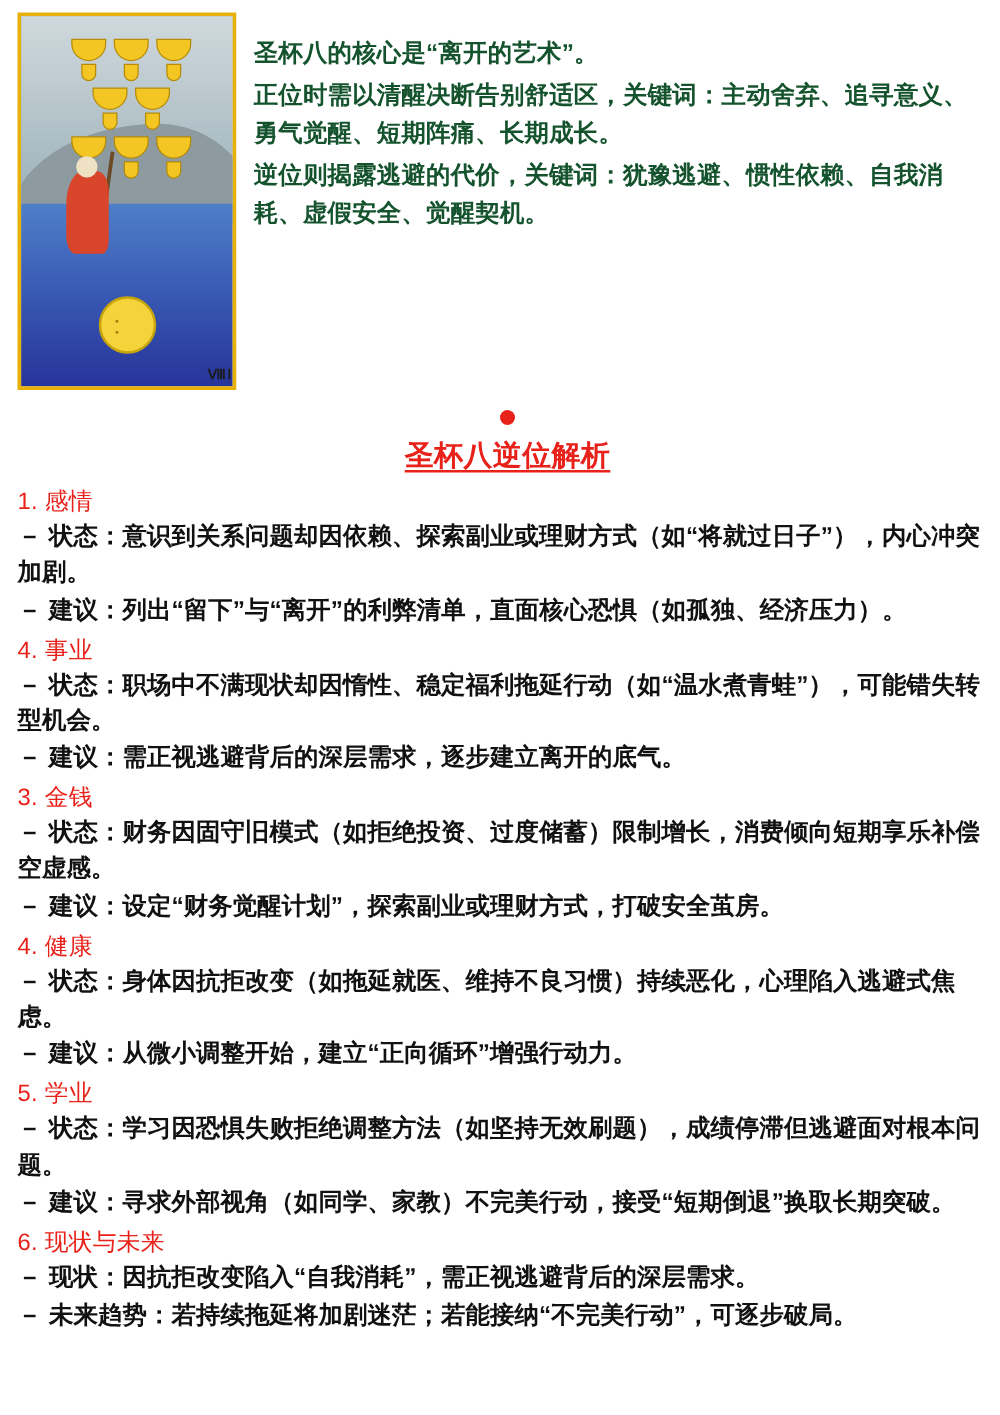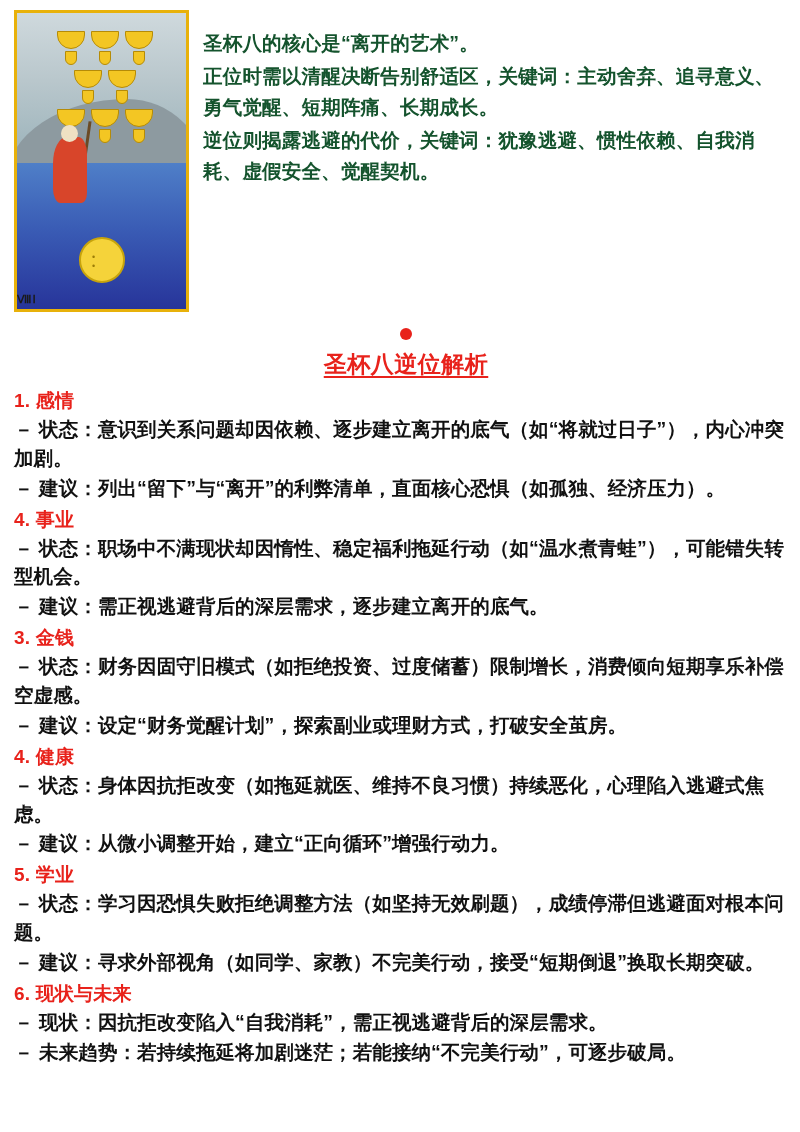--- a/index.html
+++ b/index.html
@@ -154,21 +154,21 @@
     height: 18px;
     color: #9c7d07;
     font-size: 9px;
     line-height: 9px;
     letter-spacing: 5px;
   }
   .card-label {
     position: absolute;
     left: 0; right: 0;
     bottom: 3px;
-    text-align: left;
+    text-align: right;
     color: #1a1a1a;
     font-family: "Liberation Serif", serif;
     font-size: 11px;
     letter-spacing: 1px;
     font-weight: bold;
   }
 
   .intro {
     flex: 1 1 auto;
     padding-top: 18px;
@@ -205,21 +205,21 @@
     letter-spacing: 0.5px;
   }
 
   
   .body {
     margin-top: 6px;
   }
   .sec-title {
     color: #e8221b;
     font-size: 19px;
-    font-weight: bold;
+    font-weight: normal;
     margin: 4px 0 1px 0;
     letter-spacing: 0.2px;
   }
   .line {
     font-size: 19.5px;
     line-height: 1.48;
     font-weight: bold;
     margin: 0 0 1px 0;
     color: #111111;
     letter-spacing: 0.1px;
@@ -276,21 +276,21 @@
 
   <div class="section-head">
     <span class="bullet-dot"></span>
     <span class="section-title">圣杯八逆位解析</span>
   </div>
 
   <div class="body">
 
     <div>
       <div class="sec-title">1. 感情</div>
-      <p class="line">－ 状态：意识到关系问题却因依赖、逐步建立离开的底气（如“将就过日子”），内心冲突加剧。</p>
+      <p class="line">－ 状态：意识到关系问题却因依赖、探索副业或理财方式（如“将就过日子”），内心冲突加剧。</p>
       <p class="line">－ 建议：列出“留下”与“离开”的利弊清单，直面核心恐惧（如孤独、经济压力）。</p>
     </div>
 
     <div>
       <div class="sec-title">4. 事业</div>
       <p class="line">－ 状态：职场中不满现状却因惰性、稳定福利拖延行动（如“温水煮青蛙”），可能错失转型机会。</p>
       <p class="line">－ 建议：需正视逃避背后的深层需求，逐步建立离开的底气。</p>
     </div>
 
     <div>

